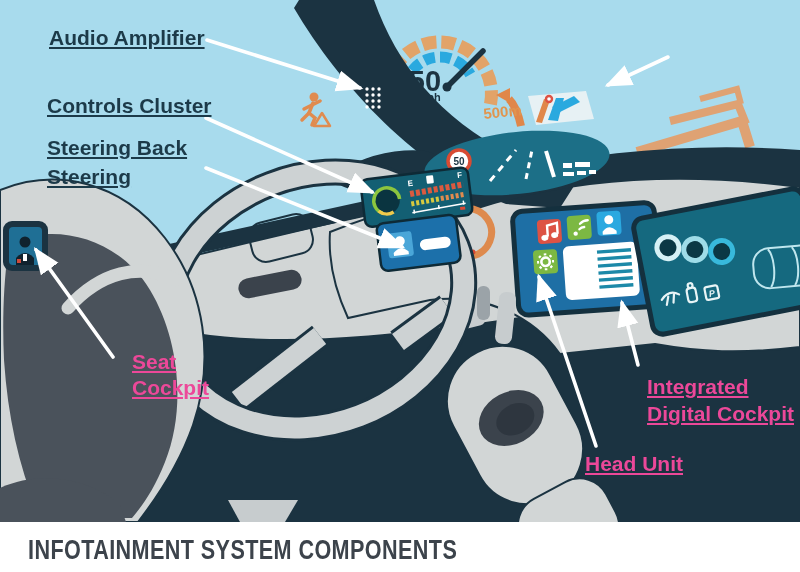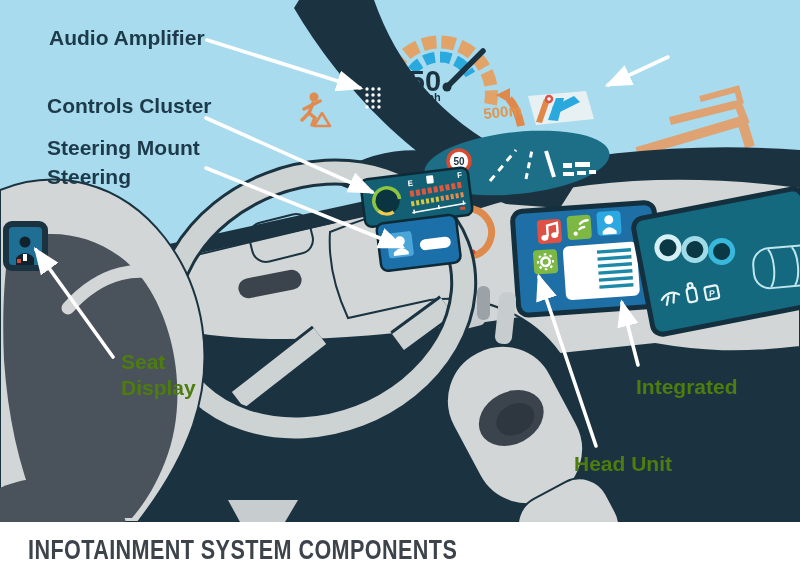--- a/index.html
+++ b/index.html
@@ -3,23 +3,23 @@
 <meta charset="utf-8">
 <style>
   html,body{margin:0;padding:0;background:#ffffff;}
   #stage{
     position:relative;width:800px;height:572px;overflow:hidden;
     font-family:"Liberation Sans",sans-serif;background:#ffffff;
   }
   #art{position:absolute;left:0;top:0;}
   .callout{
     position:absolute;font-weight:700;font-size:21px;line-height:1.22;
-    color:#1C3A49;white-space:nowrap;
-  }
-  .callout.light{color:#4d7c0f;}
+    color:#1C3A49;white-space:nowrap;text-decoration:underline;
+  }
+  .callout.light{color:#ec4899;margin-left:11px;}
   #title-band{
     position:absolute;left:0;top:522px;width:800px;height:50px;background:#ffffff;
   }
   #main-title{
     position:absolute;left:28px;top:535px;font-size:27px;font-weight:700;
     color:#3C434B;letter-spacing:.5px;transform:scaleX(.8);transform-origin:left center;
     white-space:nowrap;
   }
   svg text{font-family:"Liberation Sans",sans-serif;}
 </style>
@@ -264,28 +264,29 @@
     <line x1="206" y1="168" x2="402" y2="247" marker-end="url(#ah)"></line>
     <line x1="113" y1="357" x2="36" y2="250" marker-end="url(#ah)"></line>
     <line x1="596" y1="446" x2="539" y2="277" marker-end="url(#ah)"></line>
     <line x1="638" y1="365" x2="622" y2="303" marker-end="url(#ah)"></line>
   </g>
 </svg>
 
 <div class="callout" style="left:49px;top:25px">Audio Amplifier</div>
 <div class="callout" style="left:47px;top:93px">Controls Cluster</div>
 <div class="callout" style="left:47px;top:134px;line-height:1.38">
-  <div>Steering Mount</div>
+  <div>Steering Back</div>
   <div>Steering</div>
 </div>
 <div class="callout light" style="left:121px;top:349px">
   <div>Seat</div>
-  <div>Display</div>
+  <div>Cockpit</div>
 </div>
 <div class="callout light" style="left:636px;top:374px;line-height:1.28">
   <div>Integrated</div>
+  <div>Digital Cockpit</div>
 </div>
 <div class="callout light" style="left:574px;top:451px">Head Unit</div>
 
 <div id="title-band"></div>
 <div id="main-title">INFOTAINMENT SYSTEM COMPONENTS</div>
 
 </div>
 
 </body></html>

